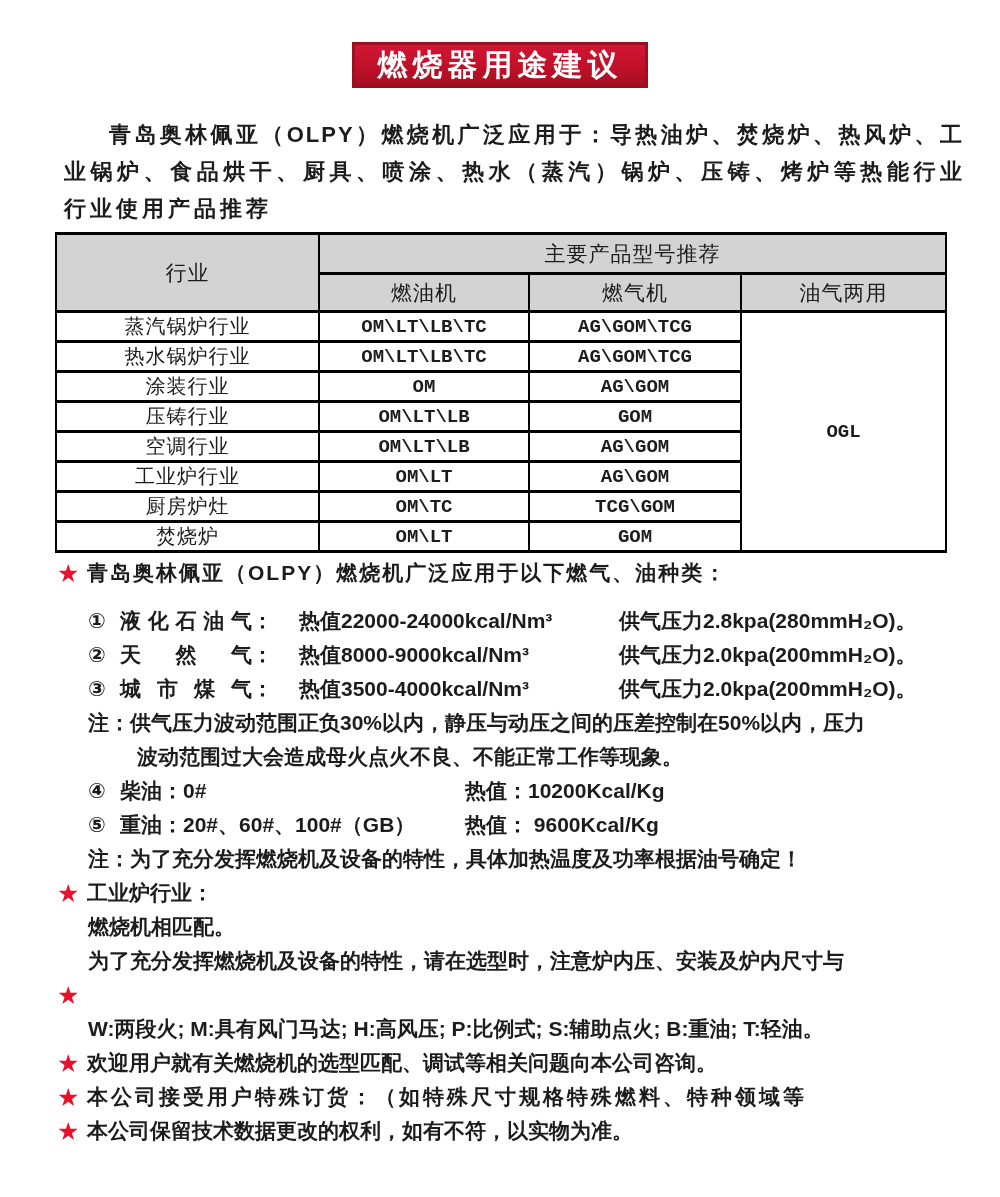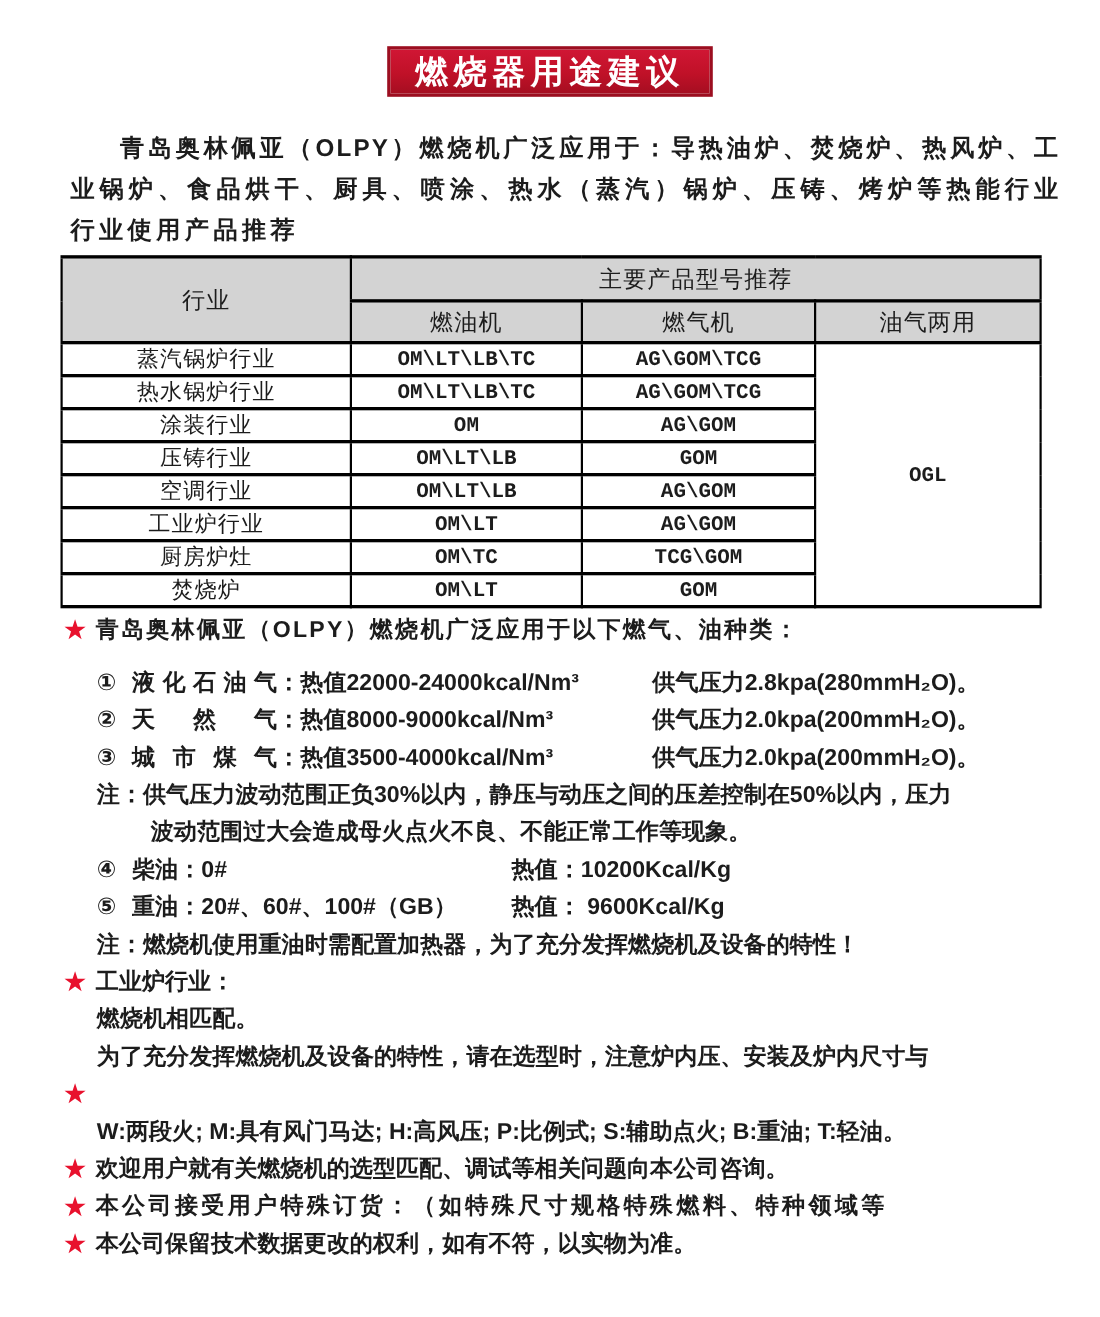--- a/index.html
+++ b/index.html
@@ -50,21 +50,21 @@
   .list { position:absolute; left:55px; top:556px; width:920px; font-size:21px; font-weight:600; }
   .line { display:flex; align-items:flex-start; line-height:34px; min-height:34px; white-space:nowrap; }
   .star { width:30px; margin-left:2px; color:#e8112d; font-size:25px; line-height:34px; flex:none; }
   .hdr { letter-spacing:2px; font-weight:700; }
   .spread { letter-spacing:3px; font-weight:700; }
   .ind1 { padding-left:33px; }     
   .ind2 { padding-left:82px;text-align:right; }     
   .num { width:32px; flex:none; }
   .fuel-name { display:inline-block; width:132px; flex:none; text-align:justify; text-align-last:justify; }
   .colon { flex:none; }
-  .fuel-value { display:inline-block; width:320px; flex:none; }
+  .fuel-value { display:inline-block; width:320px; flex:none;margin-left:26px; }
   .oil-value { display:inline-block; width:282px; flex:none; }
   .gap6 { margin-top:14px; }
 </style>
 </head>
 <body>
 
 <div class="page">
 
   <div class="banner">
     <span class="banner-title">燃烧器用途建议</span>
@@ -181,21 +181,21 @@
     </div>
     <div class="line ind1">
       <span class="num">⑤</span>
       <span>重油</span>
       <span class="colon">：</span>
       <span class="oil-value">20#、60#、100#（GB）</span>
       <span>热值：</span>
       <span>&nbsp;9600Kcal/Kg</span>
     </div>
 
-    <div class="line ind1">注：燃烧机使用重油时需配置加热器，为了充分发挥燃烧机及设备的特性！</div>
+    <div class="line ind1">注：为了充分发挥燃烧机及设备的特性，具体加热温度及功率根据油号确定！</div>
 
     <div class="line">
       <span class="star">★</span>
       <span>工业炉行业：</span>
     </div>
     <div class="line ind1">燃烧机相匹配。</div>
     <div class="line ind1">为了充分发挥燃烧机及设备的特性，请在选型时，注意炉内压、安装及炉内尺寸与</div>
 
     <div class="line">
       <span class="star">★</span>

